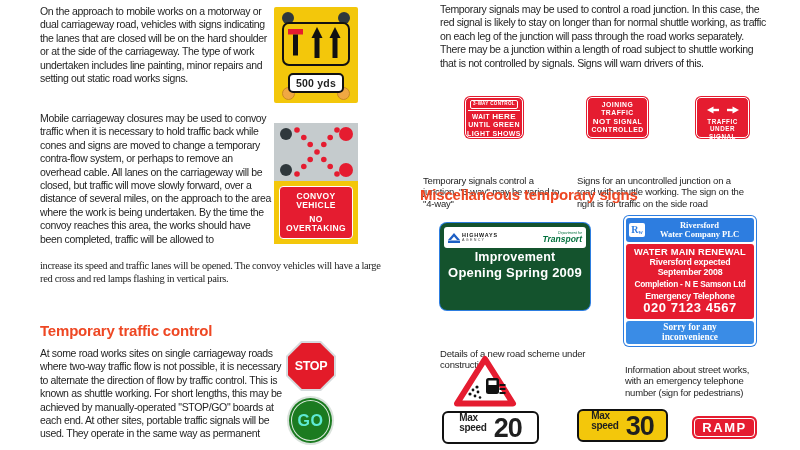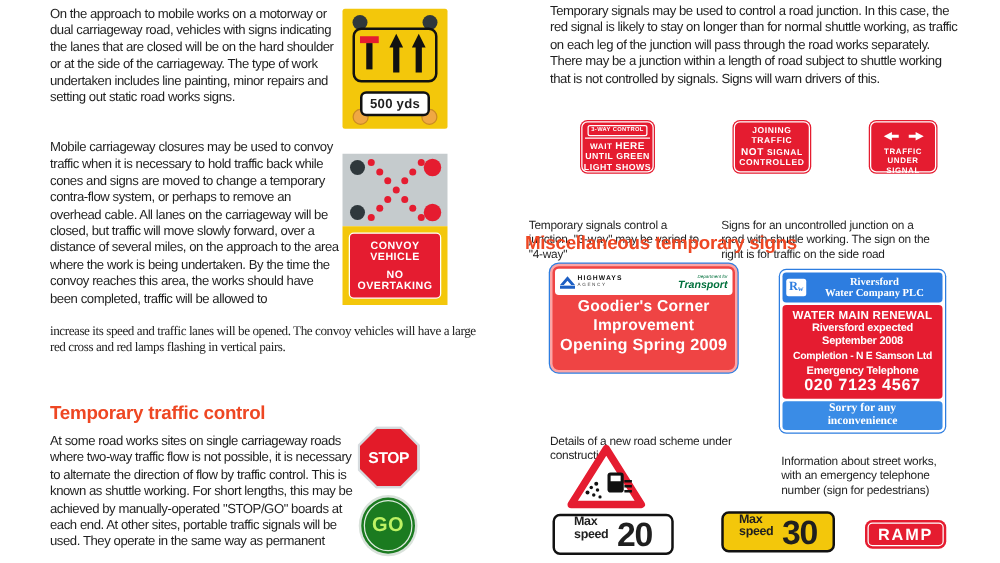--- a/index.html
+++ b/index.html
@@ -33,42 +33,42 @@
 
   
   .octagon{left:286px;top:341px;width:50px;height:50px;background:#d6dbde;
            clip-path:polygon(30% 0%,70% 0%,100% 30%,100% 70%,70% 100%,30% 100%,0% 70%,0% 30%);}
   .octagon-inner{position:absolute;inset:2px;background:#e31b29;
            clip-path:polygon(30% 0%,70% 0%,100% 30%,100% 70%,70% 100%,30% 100%,0% 70%,0% 30%);
            display:flex;align-items:center;justify-content:center;color:#fff;font-weight:bold;
            font-size:12.5px;letter-spacing:-0.3px;}
   .go-outer{left:287px;top:396px;width:47px;height:49px;background:#d9e2db;border-radius:50%;}
   .go-inner{position:absolute;inset:2px;background:#1b7b20;border-radius:50%;
-            display:flex;align-items:center;justify-content:center;color:#bef264;font-weight:bold;
+            display:flex;align-items:center;justify-content:center;color:#5eead4;font-weight:bold;
             font-size:16px;letter-spacing:0.5px;}
   .go-ring{position:absolute;inset:4px;border:1.5px solid rgba(255,255,255,0.85);border-radius:50%;}
 
   
   .redsign{background:#e51c30;border:1.5px solid #fff;border-radius:5px;box-sizing:border-box;
            box-shadow:0 0 0 1px #e51c30;color:#fff;font-weight:bold;text-align:center;}
   .wait{left:465px;top:97px;width:58px;height:41px;}
   .wait-box{margin:2px auto 0;width:fit-content;padding:0 2px;border:1px solid #fff;border-radius:2px;
             font-size:4.6px;letter-spacing:0.3px;line-height:6.5px;}
   .wait-div{height:1px;background:#fff;margin:1.5px 2px;}
   .wait-l1{font-size:6.5px;line-height:8.5px;letter-spacing:0.4px;}
   .wait-l1 .big{font-size:8px;}
   .wait-l{font-size:7px;line-height:8.6px;letter-spacing:0.4px;}
   .join{left:587px;top:97px;width:61px;height:41px;padding-top:2.5px;}
   .join-l{font-size:6.8px;line-height:8.6px;letter-spacing:0.5px;}
   .join-l .big{font-size:8px;}
   .under{left:696px;top:97px;width:53px;height:41px;padding-top:2px;}
   .under-l{font-size:6.3px;line-height:7.3px;letter-spacing:0.5px;}
 
   
-  .scheme{left:440px;top:211px;width:150px;height:87px;background:#ef4444;border:2px solid #fca5a5;
+  .scheme{left:440px;top:223px;width:150px;height:87px;background:#14532d;border:2px solid #14532d;
           border-radius:7px;box-sizing:border-box;box-shadow:0 0 0 1px #2d7de0;}
   .scheme-strip{margin:2px;height:21px;background:#fff;border-radius:3px;display:flex;
                 align-items:center;justify-content:space-between;padding:0 4px;}
   .ha{display:flex;align-items:center;gap:2px;}
   .ha-text1{font-size:5.4px;font-weight:bold;letter-spacing:0.9px;color:#111;line-height:6px;}
   .ha-text2{font-size:3.7px;letter-spacing:1.3px;color:#444;line-height:4.5px;}
   .dft{display:flex;flex-direction:column;align-items:flex-end;}
   .dft-top{font-size:3.6px;font-style:italic;color:#00703c;line-height:4.5px;}
   .dft-name{font-size:8.5px;font-weight:bold;font-style:italic;color:#00703c;line-height:9px;}
   .scheme-text{margin-top:2px;text-align:center;color:#fff;font-weight:bold;}
@@ -240,21 +240,20 @@
           <div class="ha-text1">HIGHWAYS</div>
           <div class="ha-text2">AGENCY</div>
         </div>
       </div>
       <div class="dft">
         <span class="dft-top">Department for</span>
         <span class="dft-name">Transport</span>
       </div>
     </div>
     <div class="scheme-text">
-      <div class="scheme-l">Goodier's Corner</div>
       <div class="scheme-l">Improvement</div>
       <div class="scheme-l4">Opening Spring 2009</div>
     </div>
   </div>
 
   <div class="abs water">
     <div class="water-head">
       <div class="rw-box">
         <span class="rw-r">R</span>
         <span class="rw-w">w</span>

